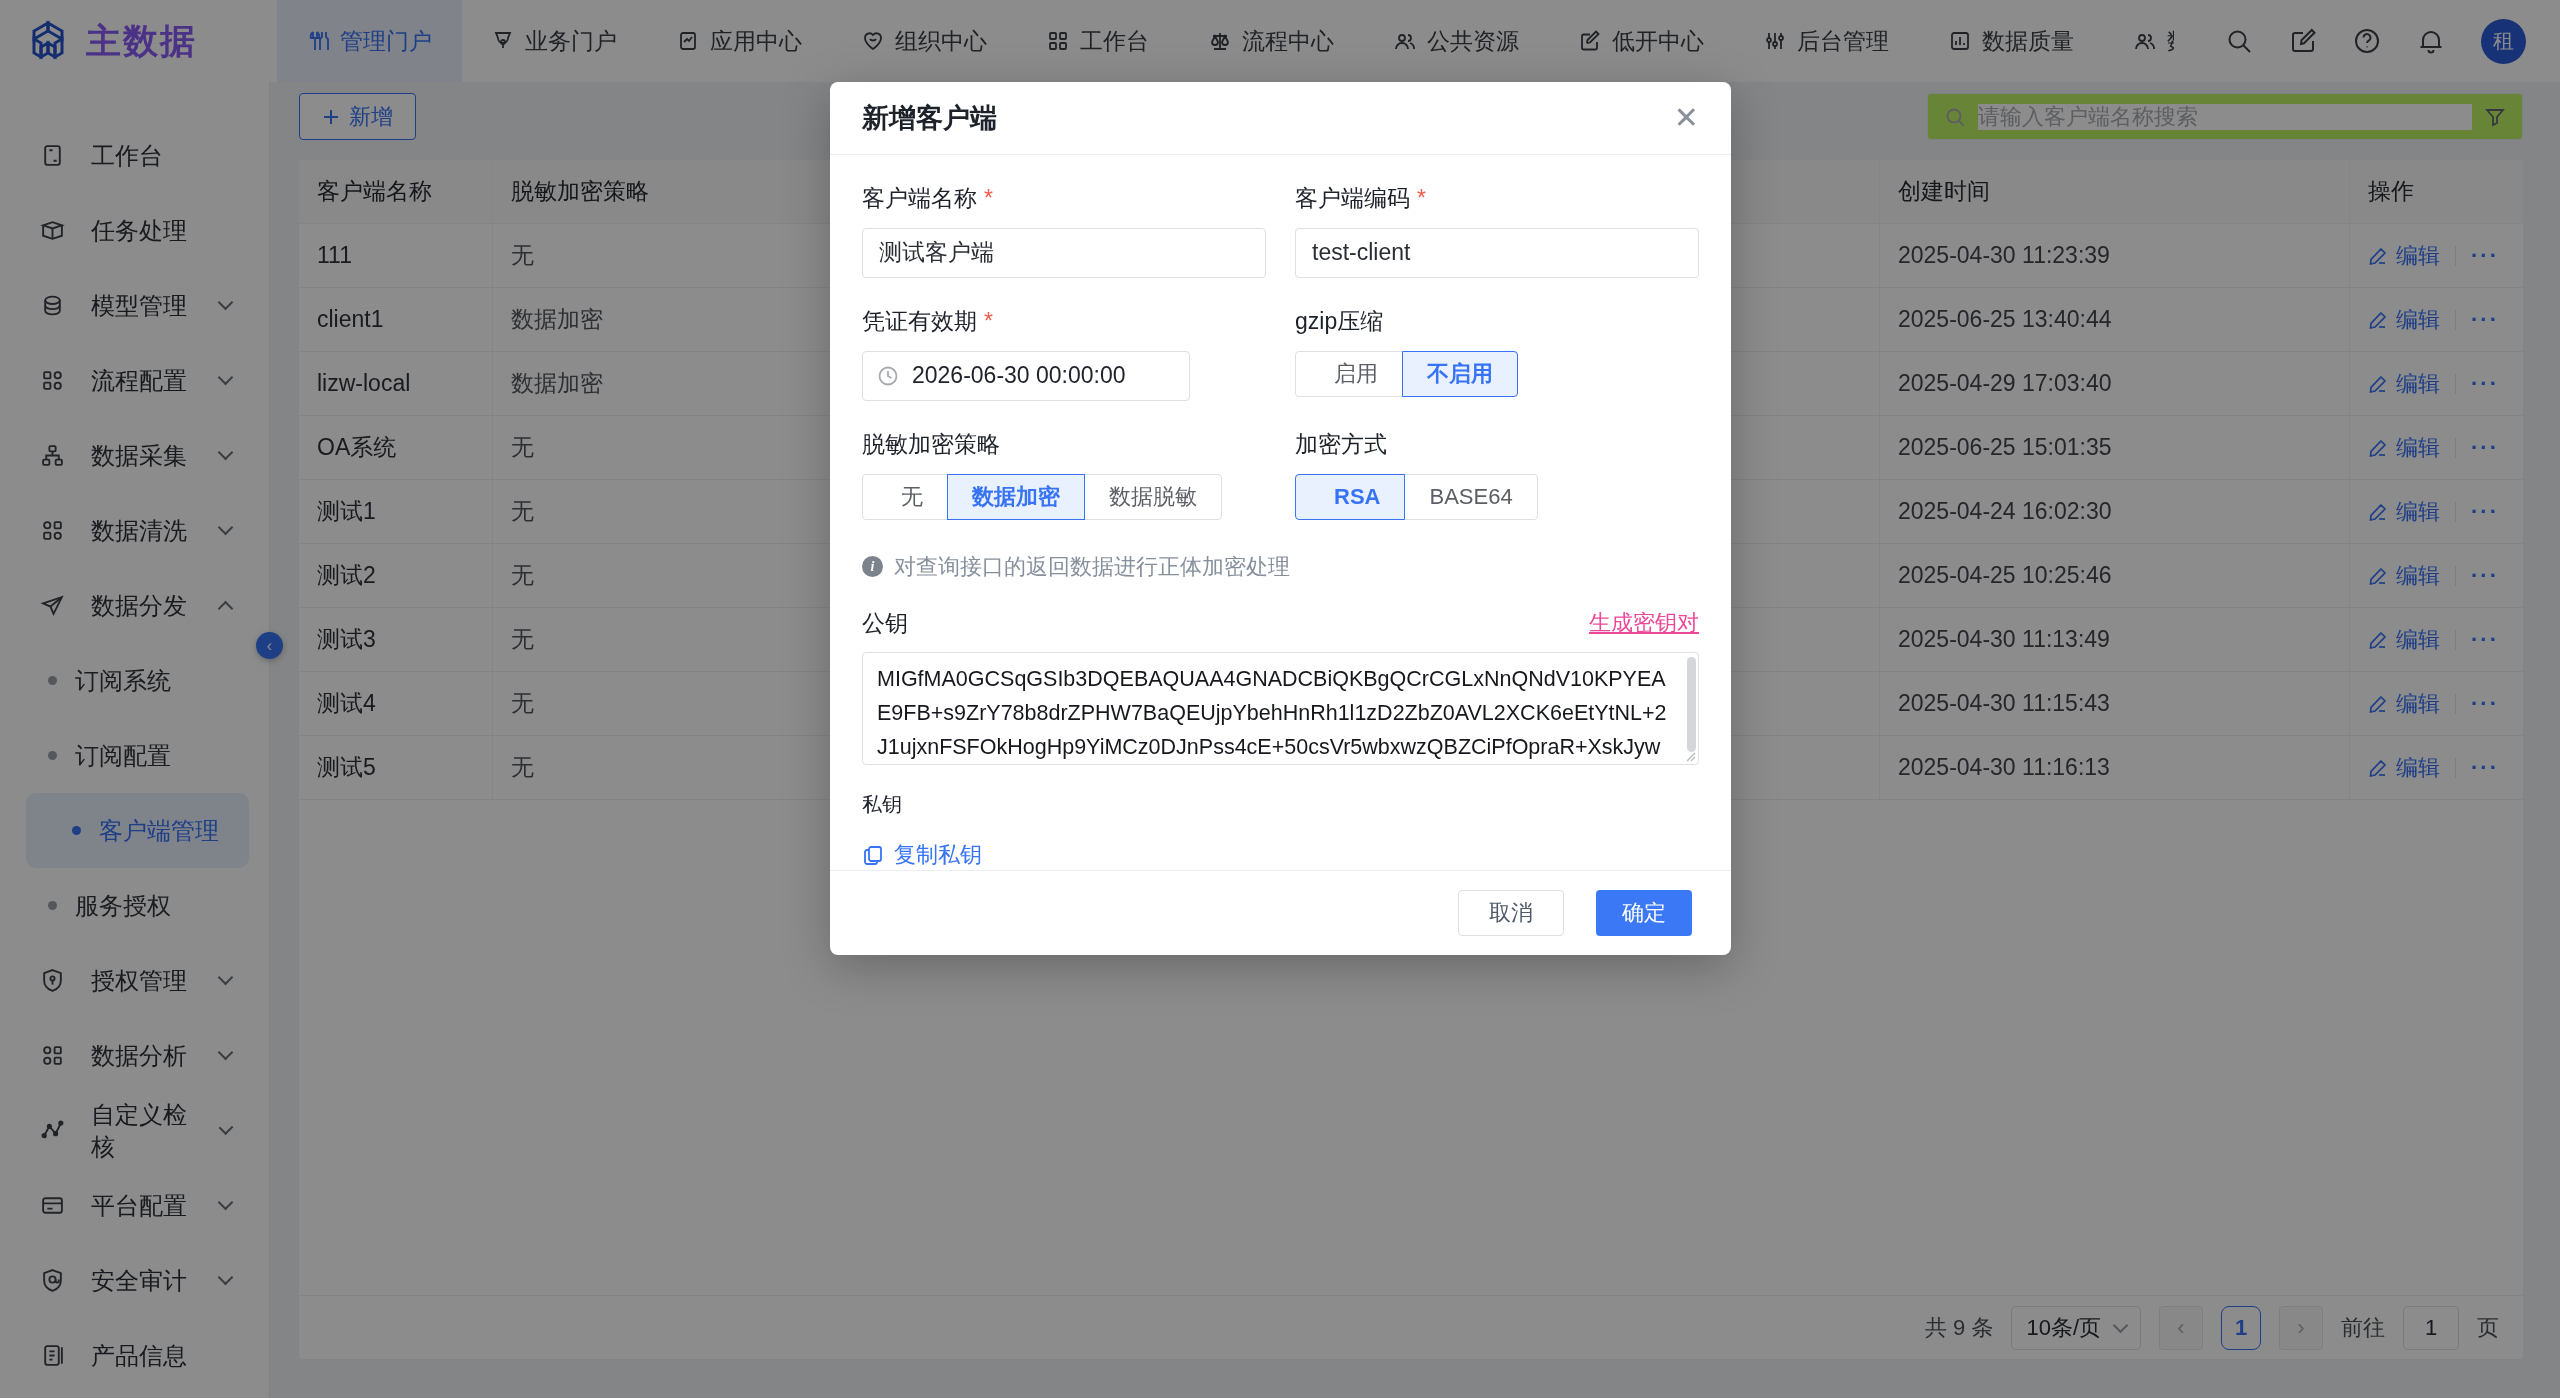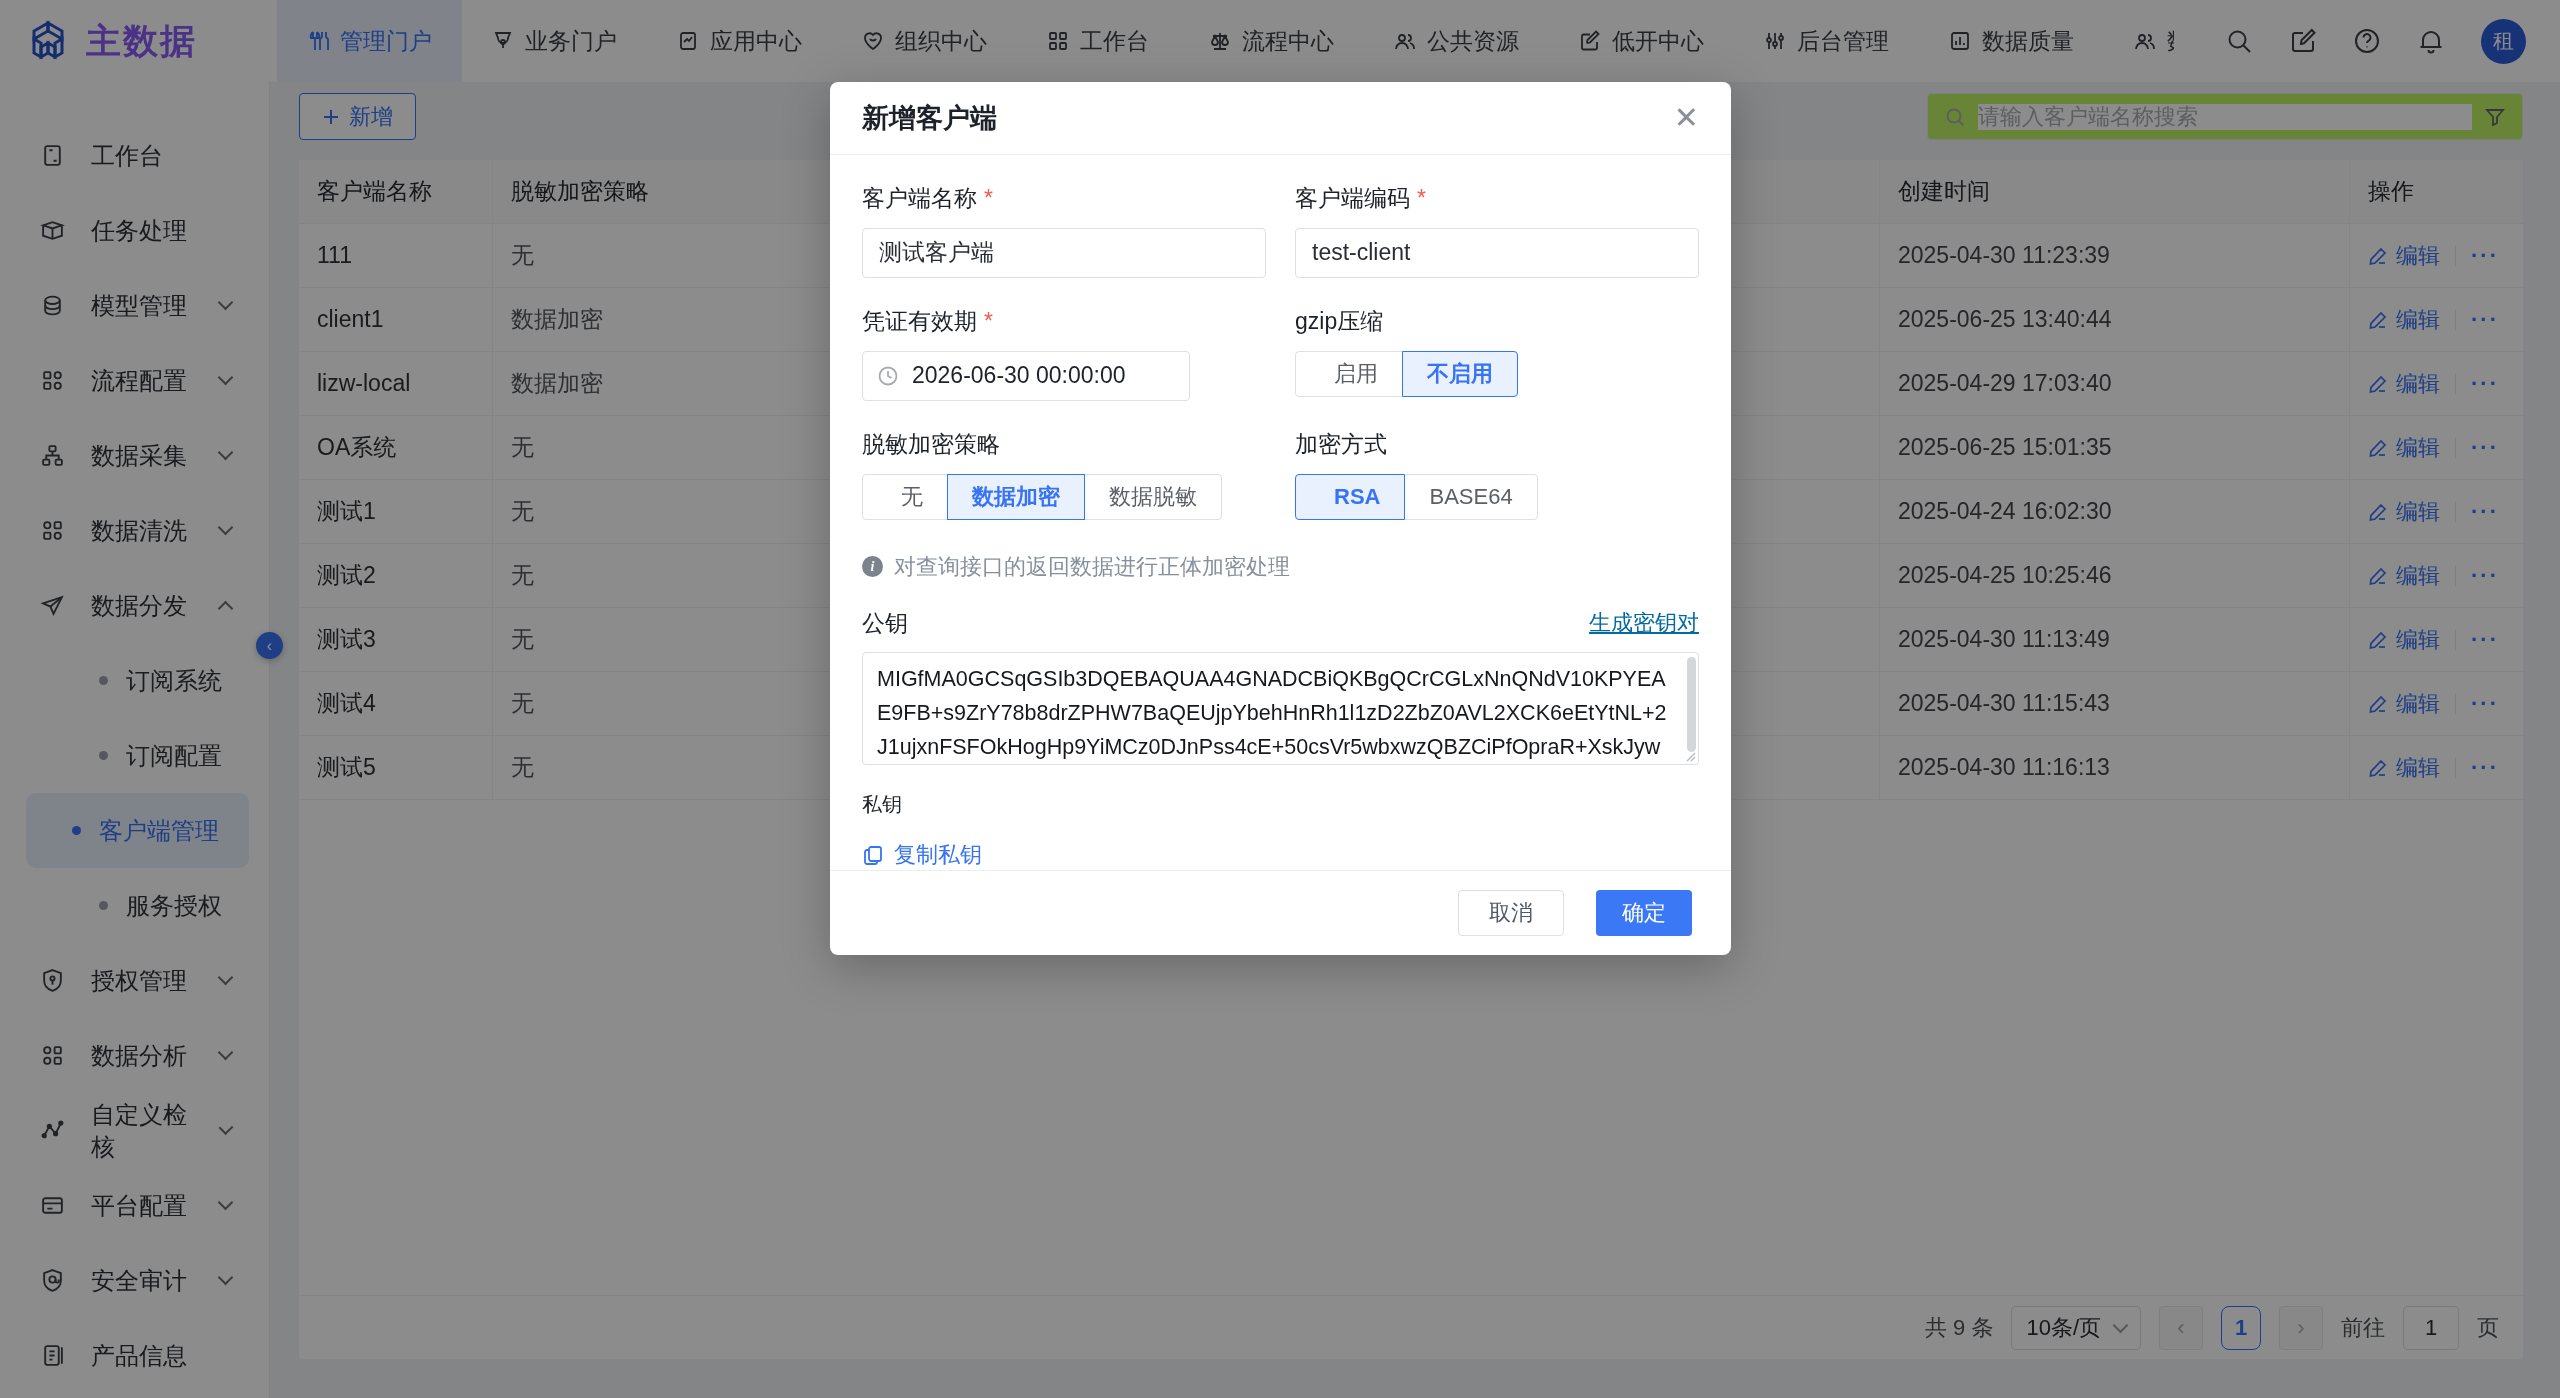--- a/index.html
+++ b/index.html
@@ -19,21 +19,21 @@
   .nav-right { display:flex; align-items:center; gap:36px; padding:0 34px 0 20px; }
   .nav-right svg { stroke:#3b3f45; }
   .avatar { width:45px; height:45px; border-radius:50%; background:#2d5cd9; color:#fff; font-size:21px; display:flex; align-items:center; justify-content:center; }
 
   
   .sidebar { position:absolute; left:0; top:82px; bottom:0; width:270px; background:#fff; border-right:1px solid #ececec; padding-top:36px; }
   .side-item { height:75px; display:flex; align-items:center; padding-left:40px; gap:26px; font-size:24px; color:#2d3138; cursor:pointer; }
   .side-item svg { stroke:#3c4046; flex:none; }
   .chev { width:11px; height:11px; border-right:2px solid #6b7076; border-bottom:2px solid #6b7076; transform:rotate(45deg); margin:-6px 38px 0 auto; }
   .chev.up { transform:rotate(-135deg); margin-top:6px; }
-  .side-sub { height:75px; display:flex; align-items:center; gap:18px; padding-left:99px; font-size:24px; color:#32363c; cursor:pointer; }
+  .side-sub { height:75px; display:flex; align-items:center; gap:18px; padding-left:48px; font-size:24px; color:#32363c; cursor:pointer; }
   .dot { width:9px; height:9px; border-radius:50%; background:#9aa0a8; flex:none; }
   .side-sub.active { background:#e7eefb; border-radius:10px; margin:0 20px 0 26px; padding-left:46px; color:#3773f5; }
   .side-sub.active .dot { background:#3773f5; }
   .collapse-badge { position:absolute; right:-14px; top:550px; width:27px; height:27px; border-radius:50%; background:#3773f5; color:#fff; display:flex; align-items:center; justify-content:center; font-size:16px; box-shadow:0 2px 6px rgba(0,0,0,.25); z-index:5; cursor:pointer; }
 
   
   .main { position:absolute; left:270px; top:82px; right:0; bottom:0; background:#f0f2f5; padding:11px 37px 0 29px; }
   .toolbar { display:flex; justify-content:space-between; align-items:center; margin-bottom:20px; }
   .btn-add { display:flex; align-items:center; gap:9px; height:47px; padding:0 22px; background:#fff; border:1px solid #3773f5; border-radius:4px; color:#3773f5; font-size:22px; cursor:pointer; }
   .search-box { width:596px; height:47px; background:#bef264; border:1px solid #e8eaee; border-radius:4px; display:flex; align-items:center; padding:0 16px; gap:12px; }
@@ -76,21 +76,21 @@
   .date-input { width:328px; height:50px; border:1px solid #dcdfe6; border-radius:4px; display:flex; align-items:center; gap:13px; padding:0 14px; font-size:23px; color:#1d2129; }
   .seg { display:flex; }
   .seg-btn { height:46px; padding:0 24px; background:#fff; border:1px solid #dcdfe6; color:#5c6066; font-size:22px; display:flex; align-items:center; justify-content:center; margin-left:-1px; cursor:pointer; white-space:nowrap; }
   .seg-btn:first-child { border-radius:4px 0 0 4px; margin-left:0;padding-left:38px; }
   .seg-btn:last-child { border-radius:0 4px 4px 0; }
   .seg-btn.sel { background:#e9f0fe; border:1px solid #3773f5; color:#3773f5; font-weight:bold; z-index:1; }
   .info-line { display:flex; align-items:center; gap:11px; color:#86909c; font-size:22px; margin:4px 0 26px; }
   .info-ic { width:21px; height:21px; border-radius:50%; background:#7d838c; color:#fff; font-size:14px; font-family:"Liberation Serif", serif; font-style:italic; font-weight:bold; display:flex; align-items:center; justify-content:center; flex:none; }
   .key-head { display:flex; justify-content:space-between; margin-bottom:13px; }
   .key-label { font-size:23px; color:#1d2129; }
-  .gen-link { font-size:22px; color:#0369a1; text-decoration:underline; cursor:pointer; }
+  .gen-link { font-size:22px; color:#ec4899; text-decoration:underline; cursor:pointer; }
   .key-box { position:relative; border:1px solid #dcdfe6; border-radius:4px; height:113px; padding:9px 26px 9px 14px; overflow:hidden; }
   .key-text { font-size:21.5px; line-height:34px; color:#16181d; word-break:break-all; }
   .key-scroll { position:absolute; right:2px; top:4px; width:9px; height:95px; background:#d4d6d9; border-radius:5px; cursor:pointer; }
   .key-grip { position:absolute; right:2px; bottom:2px; cursor:nwse-resize; }
   .pk-label { font-size:20px; color:#1d2129; margin-top:26px; }
   .copy-link { display:flex; align-items:center; gap:10px; color:#3773f5; font-size:22px; margin-top:22px; cursor:pointer; width:fit-content; }
   .modal-foot { height:103px; border-top:1px solid #ebedf0; display:flex; align-items:center; justify-content:flex-end; gap:32px; padding-right:39px; }
   .btn-cancel { width:106px; height:46px; background:#fff; border:1px solid #dcdfe6; border-radius:4px; color:#4e5969; font-size:22px; cursor:pointer; font-family:inherit; }
   .btn-confirm { width:96px; height:46px; background:#3a78f6; border:none; border-radius:4px; color:#fff; font-size:22px; cursor:pointer; font-family:inherit; }
   svg { flex:none; }

